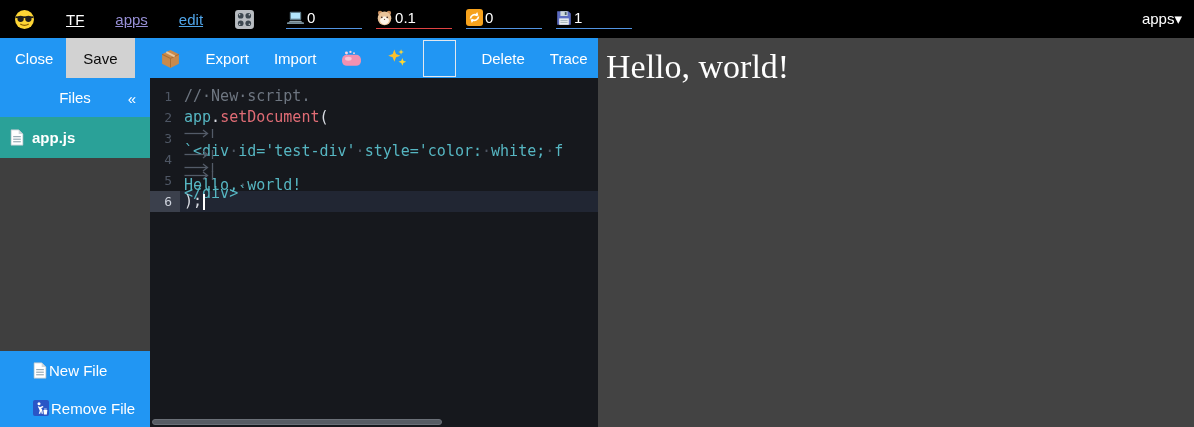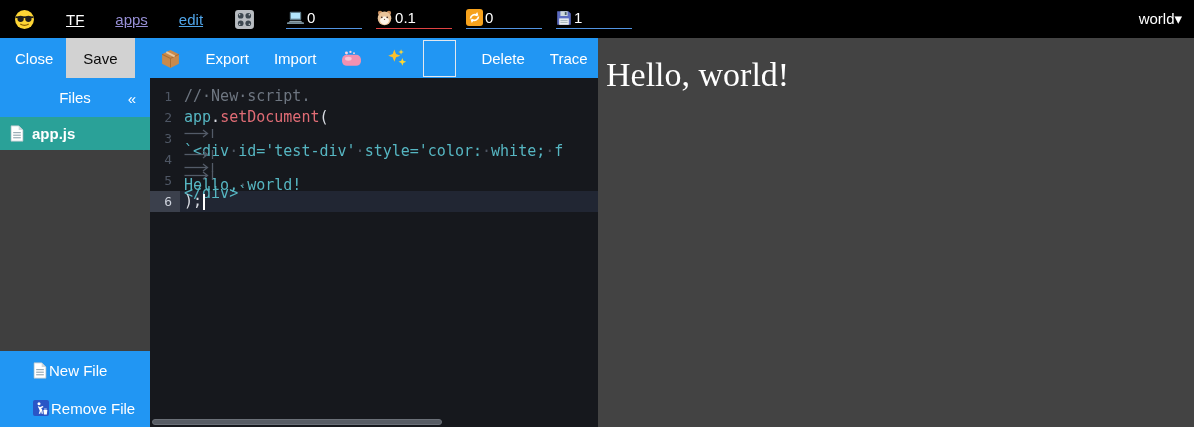--- a/index.html
+++ b/index.html
@@ -32,21 +32,21 @@
   .tool-icon { display:inline-flex; align-items:center; cursor:pointer; }
   .tool-box { width:33px; height:37px; background:#2196f3; border:1px solid #e3e8ee; outline:none; margin-left:-10px; }
 
   
   .workspace { flex:1; display:flex; min-height:0; }
 
   
   .sidebar { width:150px; flex:0 0 150px; background:#3f3f3f; display:flex; flex-direction:column; }
   .files-header { height:39px; background:#2196f3; color:#fff; display:flex; align-items:center; justify-content:center; position:relative; font-size:15px; flex:0 0 auto; }
   .files-collapse { position:absolute; right:14px; top:50%; transform:translateY(-50%); font-size:15px; cursor:pointer; }
-  .file-row { height:33px; background:#2aa198; color:#fff; display:flex; align-items:center; gap:8px; padding-left:10px; font-size:15px; font-weight:bold; cursor:pointer; flex:0 0 auto; }
+  .file-row { height:41px; background:#2aa198; color:#fff; display:flex; align-items:center; gap:8px; padding-left:10px; font-size:15px; font-weight:bold; cursor:pointer; flex:0 0 auto; }
   .sidebar-filler { flex:1; }
   .file-action { height:38px; background:#2196f3; color:#fff; display:flex; align-items:center; gap:2px; padding-left:33px; font-size:15px; cursor:pointer; flex:0 0 auto; }
 
   
   .editor { flex:1; background:#16181d; position:relative; display:flex; padding-top:8px; overflow:hidden; }
   .gutter { width:30px; flex:0 0 30px; }
   .gut-cell { height:21px; line-height:21px; text-align:right; padding-right:8px; color:#4e5664; font-family:"DejaVu Sans Mono", monospace; font-size:13px; }
   .gut-cell.act { background:#3b404c; color:#ced3dd; }
   .code-lines { flex:1; min-width:0; }
   .code-line { height:21px; line-height:21px; padding-left:4px; font-family:"DejaVu Sans Mono", monospace; font-size:15px; white-space:pre; }
@@ -54,21 +54,21 @@
   .tk-cm { color:#6e7681; }
   .tk-cy { color:#56b6c2; }
   .tk-rd { color:#e06c75; }
   .tk-fg { color:#d8dbe2; }
   .tk-ws { color:#4d5562; }
   .tab-mark { vertical-align:middle; margin:0 2px 2px 0; }
   .caret { display:inline-block; width:2px; height:16px; background:#ffffff; vertical-align:middle; margin-left:1px; }
   .hscroll-thumb { position:absolute; left:2px; bottom:2px; width:290px; height:6px; border-radius:3px; background:#575c64; border:1px solid #6a6f77; cursor:pointer; }
 
   
-  .preview { flex:1; background:#434343; padding:18px 0 0 8px; }
+  .preview { flex:1; background:#434343; padding:10px 0 0 8px; }
   .preview-text { color:#ffffff; font-family:"Liberation Serif", serif; font-size:34px; font-weight:400; }
 
   svg { display:block; }
 </style>
 </head>
 <body>
 
 <div class="app">
 
   <header class="navbar">
@@ -146,21 +146,21 @@
             <rect x="11" y="2.6" width="2.2" height="3.6" fill="#455a64"></rect>
             <rect x="4" y="10.5" width="12" height="8" fill="#eceff1"></rect>
             <line x1="5.5" y1="13" x2="14.5" y2="13" stroke="#90a4ae" stroke-width="1"></line>
             <line x1="5.5" y1="15.5" x2="14.5" y2="15.5" stroke="#90a4ae" stroke-width="1"></line>
           </svg>
         </span>
         <span class="cval">1</span>
       </div>
     </div>
 
-    <span class="nav-user">world▾</span>
+    <span class="nav-user">apps▾</span>
   </header>
 
   <div class="main">
     <div class="left-col">
 
       <div class="toolbar">
         <span class="tool-label">Close</span>
         <button class="save-btn">Save</button>
         <span class="tool-icon">
           <svg width="21" height="21" viewBox="0 0 20 20">

